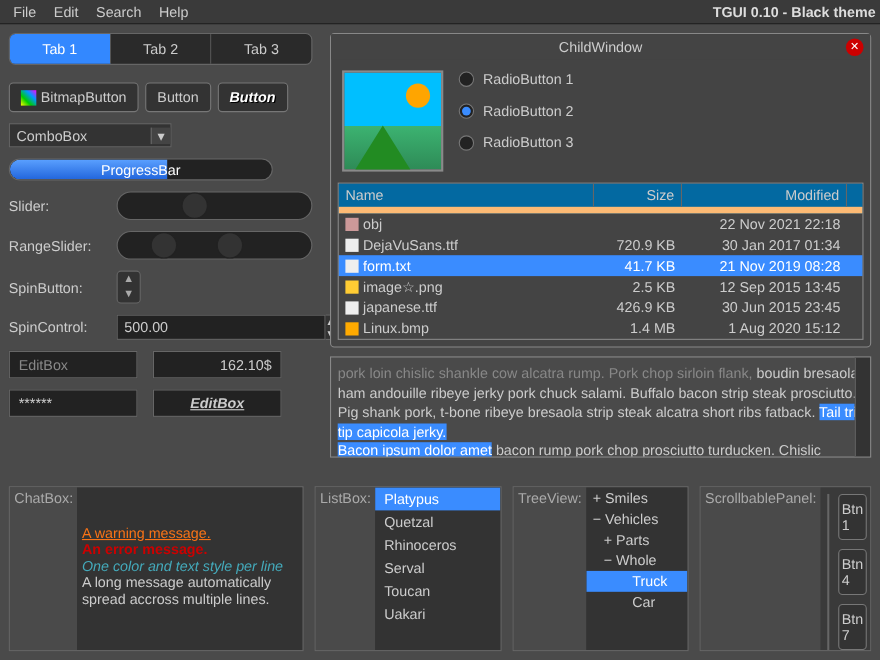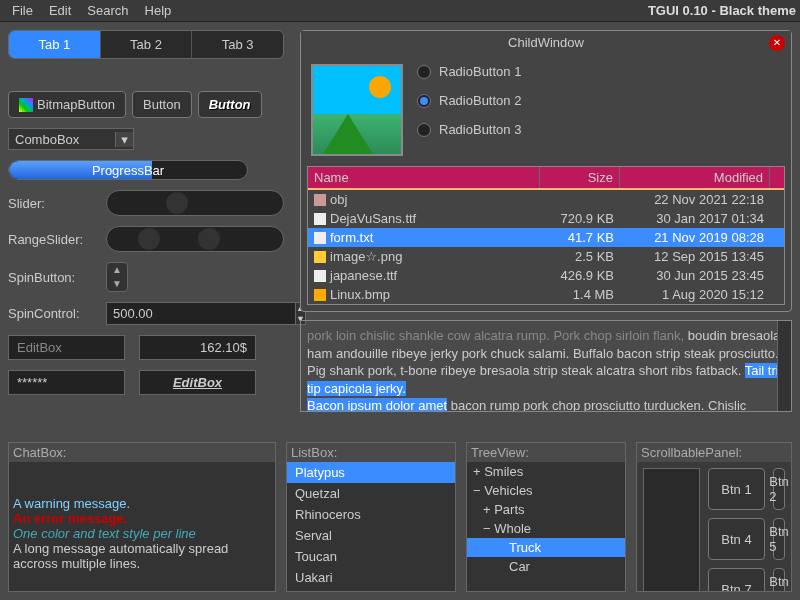--- a/index.html
+++ b/index.html
@@ -2,28 +2,28 @@
 <html><head>
 <meta charset="utf-8">
 <style>
 *{box-sizing:border-box;margin:0;padding:0;font-family:sans-serif;font-size:13px;color:#ccc}
 body{background:#4a4a4a;width:800px;height:600px;overflow:hidden;position:relative}
 .menubar{background:#3a3a3a;height:22px;display:flex;align-items:center;padding:0 4px;border-bottom:1px solid #222}
 .menubar .item{padding:2px 8px;cursor:default}
 .menubar .title{margin-left:auto;font-weight:bold;color:#ddd}
 .main{display:flex;height:420px}
 .left{width:292px;padding:8px;display:flex;flex-direction:column;gap:10px}
-.tabrow{display:flex;background:#2a2a2a;border:1px solid #666;border-radius:6px;margin-bottom:22px}
+.tabrow{display:flex;background:#2a2a2a;border:1px solid #666;border-radius:6px;margin-bottom:6px}
 .tabrow .tab{flex:1;text-align:center;padding:6px;border-right:1px solid #555}
 .tabrow .tab:last-child{border-right:none}
 .tabrow .tab.active{background:#3388ff;color:#fff;border-radius:5px 0 0 5px}
 .btnrow{display:flex;gap:6px}
 .btn{background:#333;border:1px solid #777;padding:5px 10px;border-radius:4px;display:inline-flex;align-items:center;gap:4px}
 .btn.wave{font-weight:bold;font-style:italic;color:#fff;text-shadow:1px 1px #000}
-.combo{display:flex;align-items:center;background:#333;border:1px solid #666;height:22px;width:126px}
+.combo{display:flex;align-items:center;background:#333;border:1px solid #666;height:22px;width:148px}
 .combo .val{flex:1;padding:0 6px}
 .combo .arrow{width:18px;text-align:center;background:#444;border-left:1px solid #666}
 .progress{width:240px;height:20px;background:#222;border:1px solid #666;border-radius:10px;position:relative;overflow:hidden}
 .progress .fill{background:linear-gradient(#5aa0ff,#2266dd);height:100%;width:60%;border-radius:10px 0 0 10px}
 .progress .label{position:absolute;inset:0;text-align:center;line-height:20px;color:#fff}
 .row{display:flex;align-items:center;gap:8px}
 .row .lab{width:90px}
 .slider{flex:1;height:26px;background:#222;border:1px solid #666;border-radius:13px;position:relative;width:170px}
 .knob{position:absolute;width:24px;height:24px;background:#333;border:1px solid #222;border-radius:50%;top:0}
 .spinbtns{display:flex;flex-direction:column;width:22px;background:#333;border:1px solid #666;border-radius:4px}
@@ -43,43 +43,43 @@
 .pic{width:92px;height:92px;background:linear-gradient(#00bfff,#00bfff 55%,#3cb371 55%,#2e8b57);border:2px solid #8a8a8a;position:relative}
 .sun{position:absolute;right:10px;top:10px;width:22px;height:22px;background:orange;border-radius:50%}
 .mtn{position:absolute;bottom:0;left:10px;border-left:25px solid transparent;border-right:25px solid transparent;border-bottom:40px solid #228b22}
 .checks,.radios{display:flex;flex-direction:column;gap:14px}
 .check,.radio{display:flex;align-items:center;gap:8px}
 .box{width:16px;height:16px;background:#222;border:1px solid #777;display:flex;align-items:center;justify-content:center;color:#49f;font-size:12px}
 .box.checked::after{content:"✔"}
 .circ{width:14px;height:14px;border-radius:50%;background:#222;border:1px solid #777;display:flex;align-items:center;justify-content:center}
 .circ.sel::after{content:"";width:8px;height:8px;background:#3a8cff;border-radius:50%}
 .filelist{border:1px solid #888;margin:0 6px 6px}
-.fhead{display:flex;background:#be185d;border-bottom:2px solid #fdba74}
+.fhead{display:flex;background:#0369a1;border-bottom:6px solid #fdba74}
 .fhead div{padding:3px 6px;border-right:1px solid #666}
 .fhead div:last-child{border-right:none}
 .c-name{flex:1}.c-size{width:80px;text-align:right}.c-mod{width:150px;text-align:right}
 .frow{display:flex;padding:2px 0}
 .frow.sel{background:#3a8cff;color:#fff}
 .frow.sel div{color:#fff}
 .frow div{padding:0 6px}
 .fname{flex:1;display:flex;align-items:center;gap:4px}
 .fic{width:12px;height:12px;display:inline-block}
 .fic.folder{background:#c99}
 .fic.file{background:#eee}
 .fic.star{background:#fc3}
 .fic.linux{background:#fa0}
 .textarea{border:1px solid #888;padding:6px;height:92px;overflow:hidden;font-size:13px;line-height:1.35;position:relative}
 .hl{background:#3a8cff;color:#fff}
 .scrollb{position:absolute;right:0;top:0;bottom:0;width:14px;background:#333;border-left:1px solid #666}
 .bottom{display:flex;padding:0 8px;gap:10px;height:150px}
-.panel{flex:1;display:flex;flex-direction:column;border:1px solid #666;background:#444;overflow:hidden}
+.panel{flex:1;display:flex;flex-direction:row;border:1px solid #666;background:#444;overflow:hidden}
 .panel.pchat{flex:0 0 268px}.panel.plist{flex:0 0 170px}.panel.ptree{flex:0 0 160px}
 .plabel{padding:2px 4px;color:#aaa;background:#4a4a4a}
 .chat{flex:1;background:#333;padding:4px;font-size:13px;overflow:hidden}
-.chat .warn{color:#7dd3fc;}
+.chat .warn{color:#f97316;text-decoration:underline}
 .chat .err{color:#c00;font-weight:bold}
 .chat .info{color:#4ab;font-style:italic}
 .lbox{flex:1;background:#333;overflow:hidden}
 .lbox div{padding:3px 8px}
 .lbox .sel{background:#3a8cff;color:#fff}
 .tree{flex:1;background:#333;overflow:hidden}
 .tnode{padding:2px 6px}
 .tnode.i1{padding-left:16px}.tnode.i3{padding-left:42px}
 .tnode.sel{background:#3a8cff;color:#fff}
 .spanel{flex:1;background:#3a3a3a;padding:6px;display:grid;grid-template-columns:1fr 1fr 12px;gap:8px;align-content:start}

